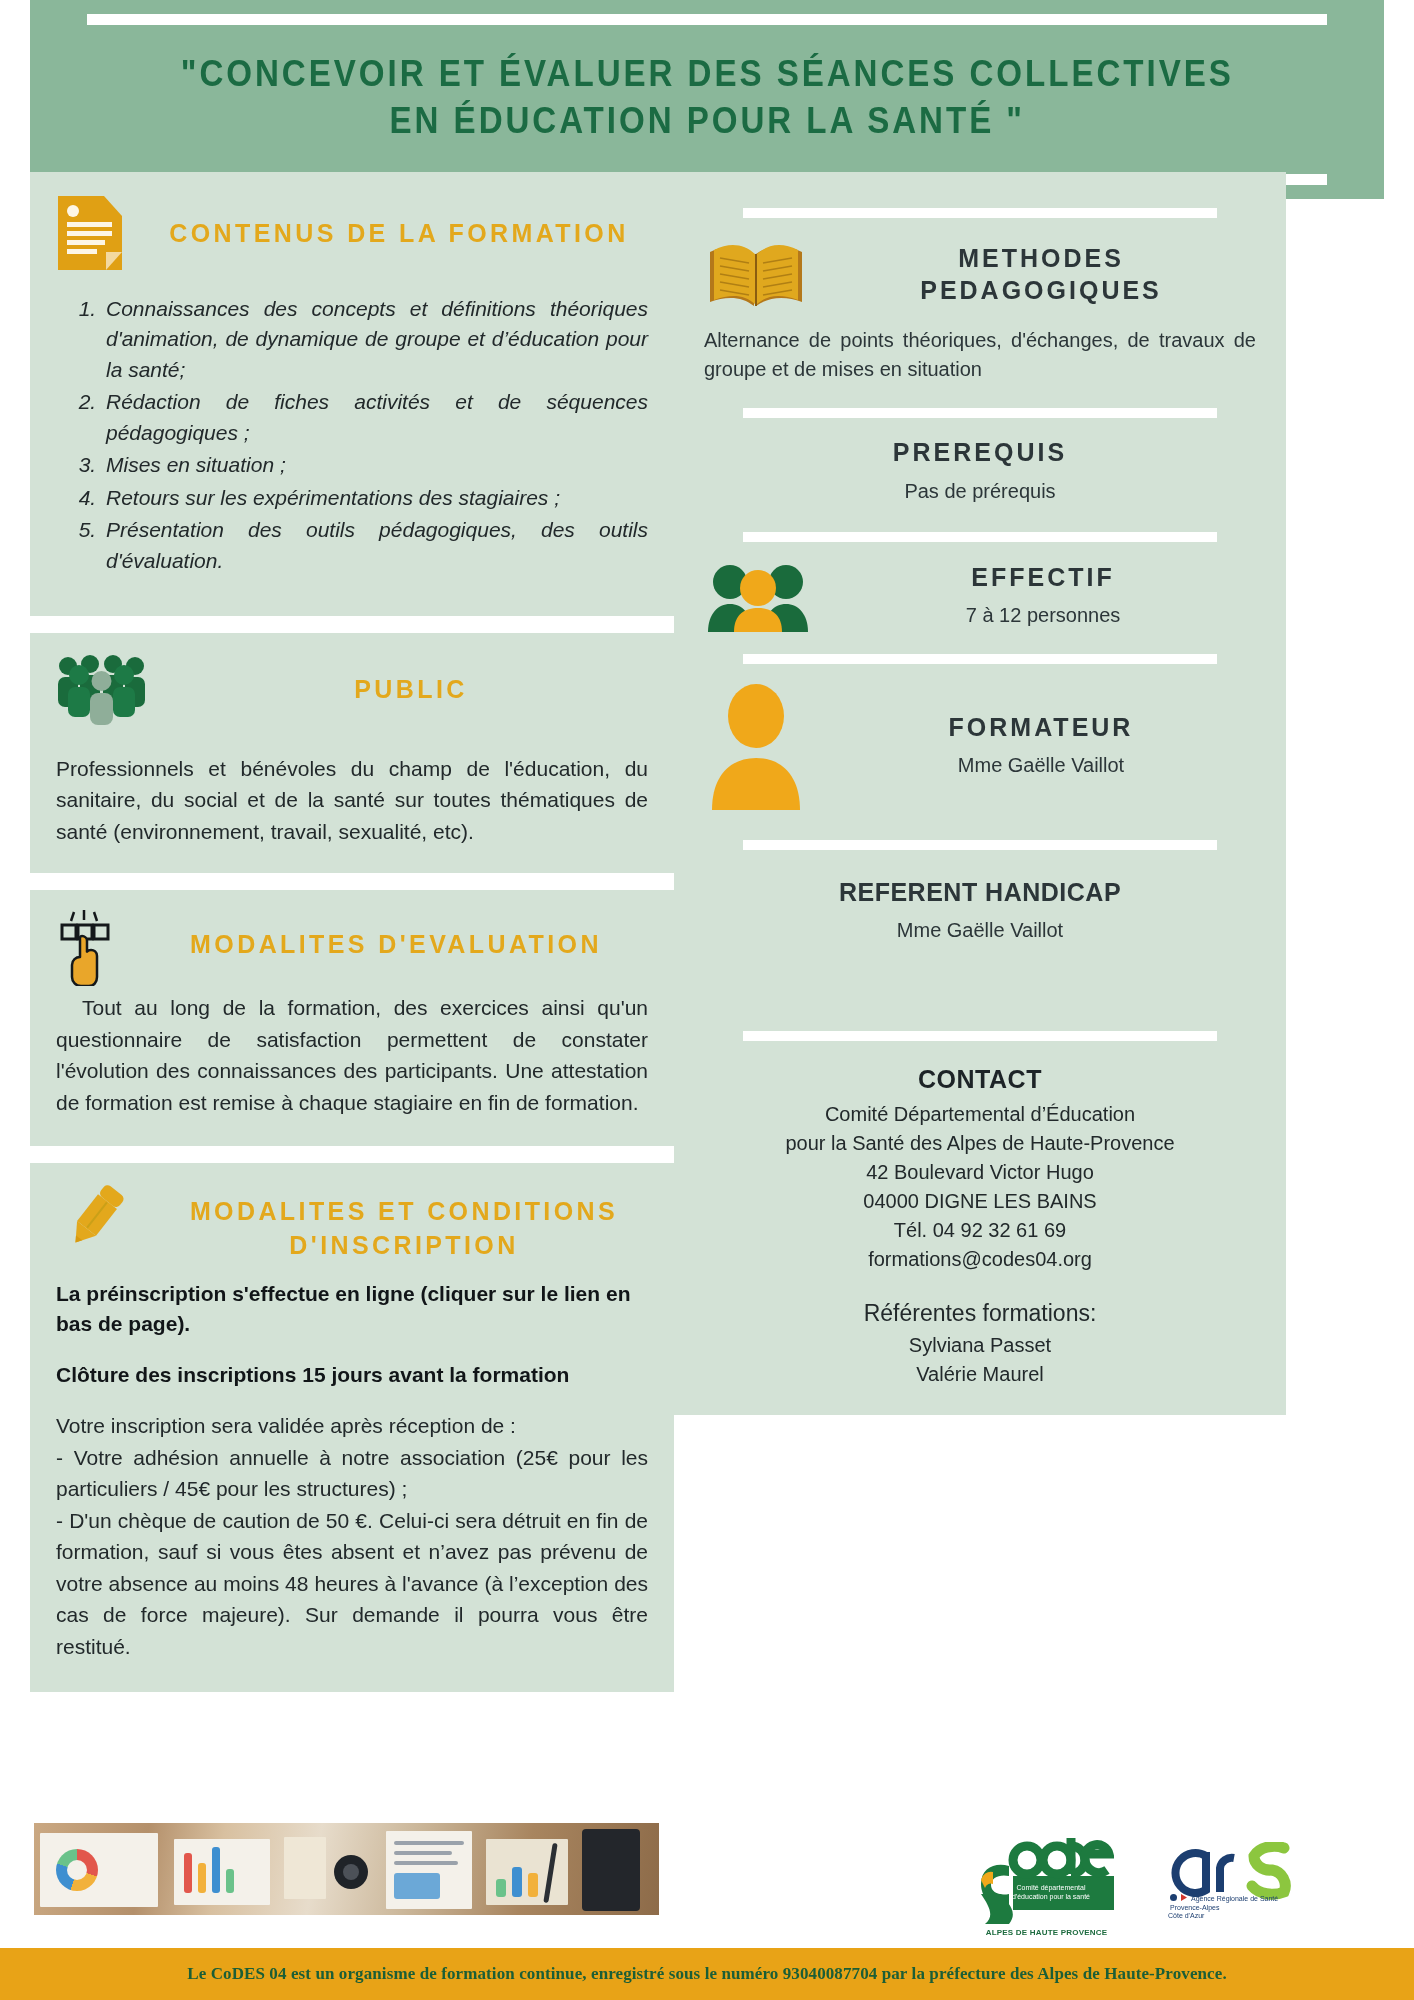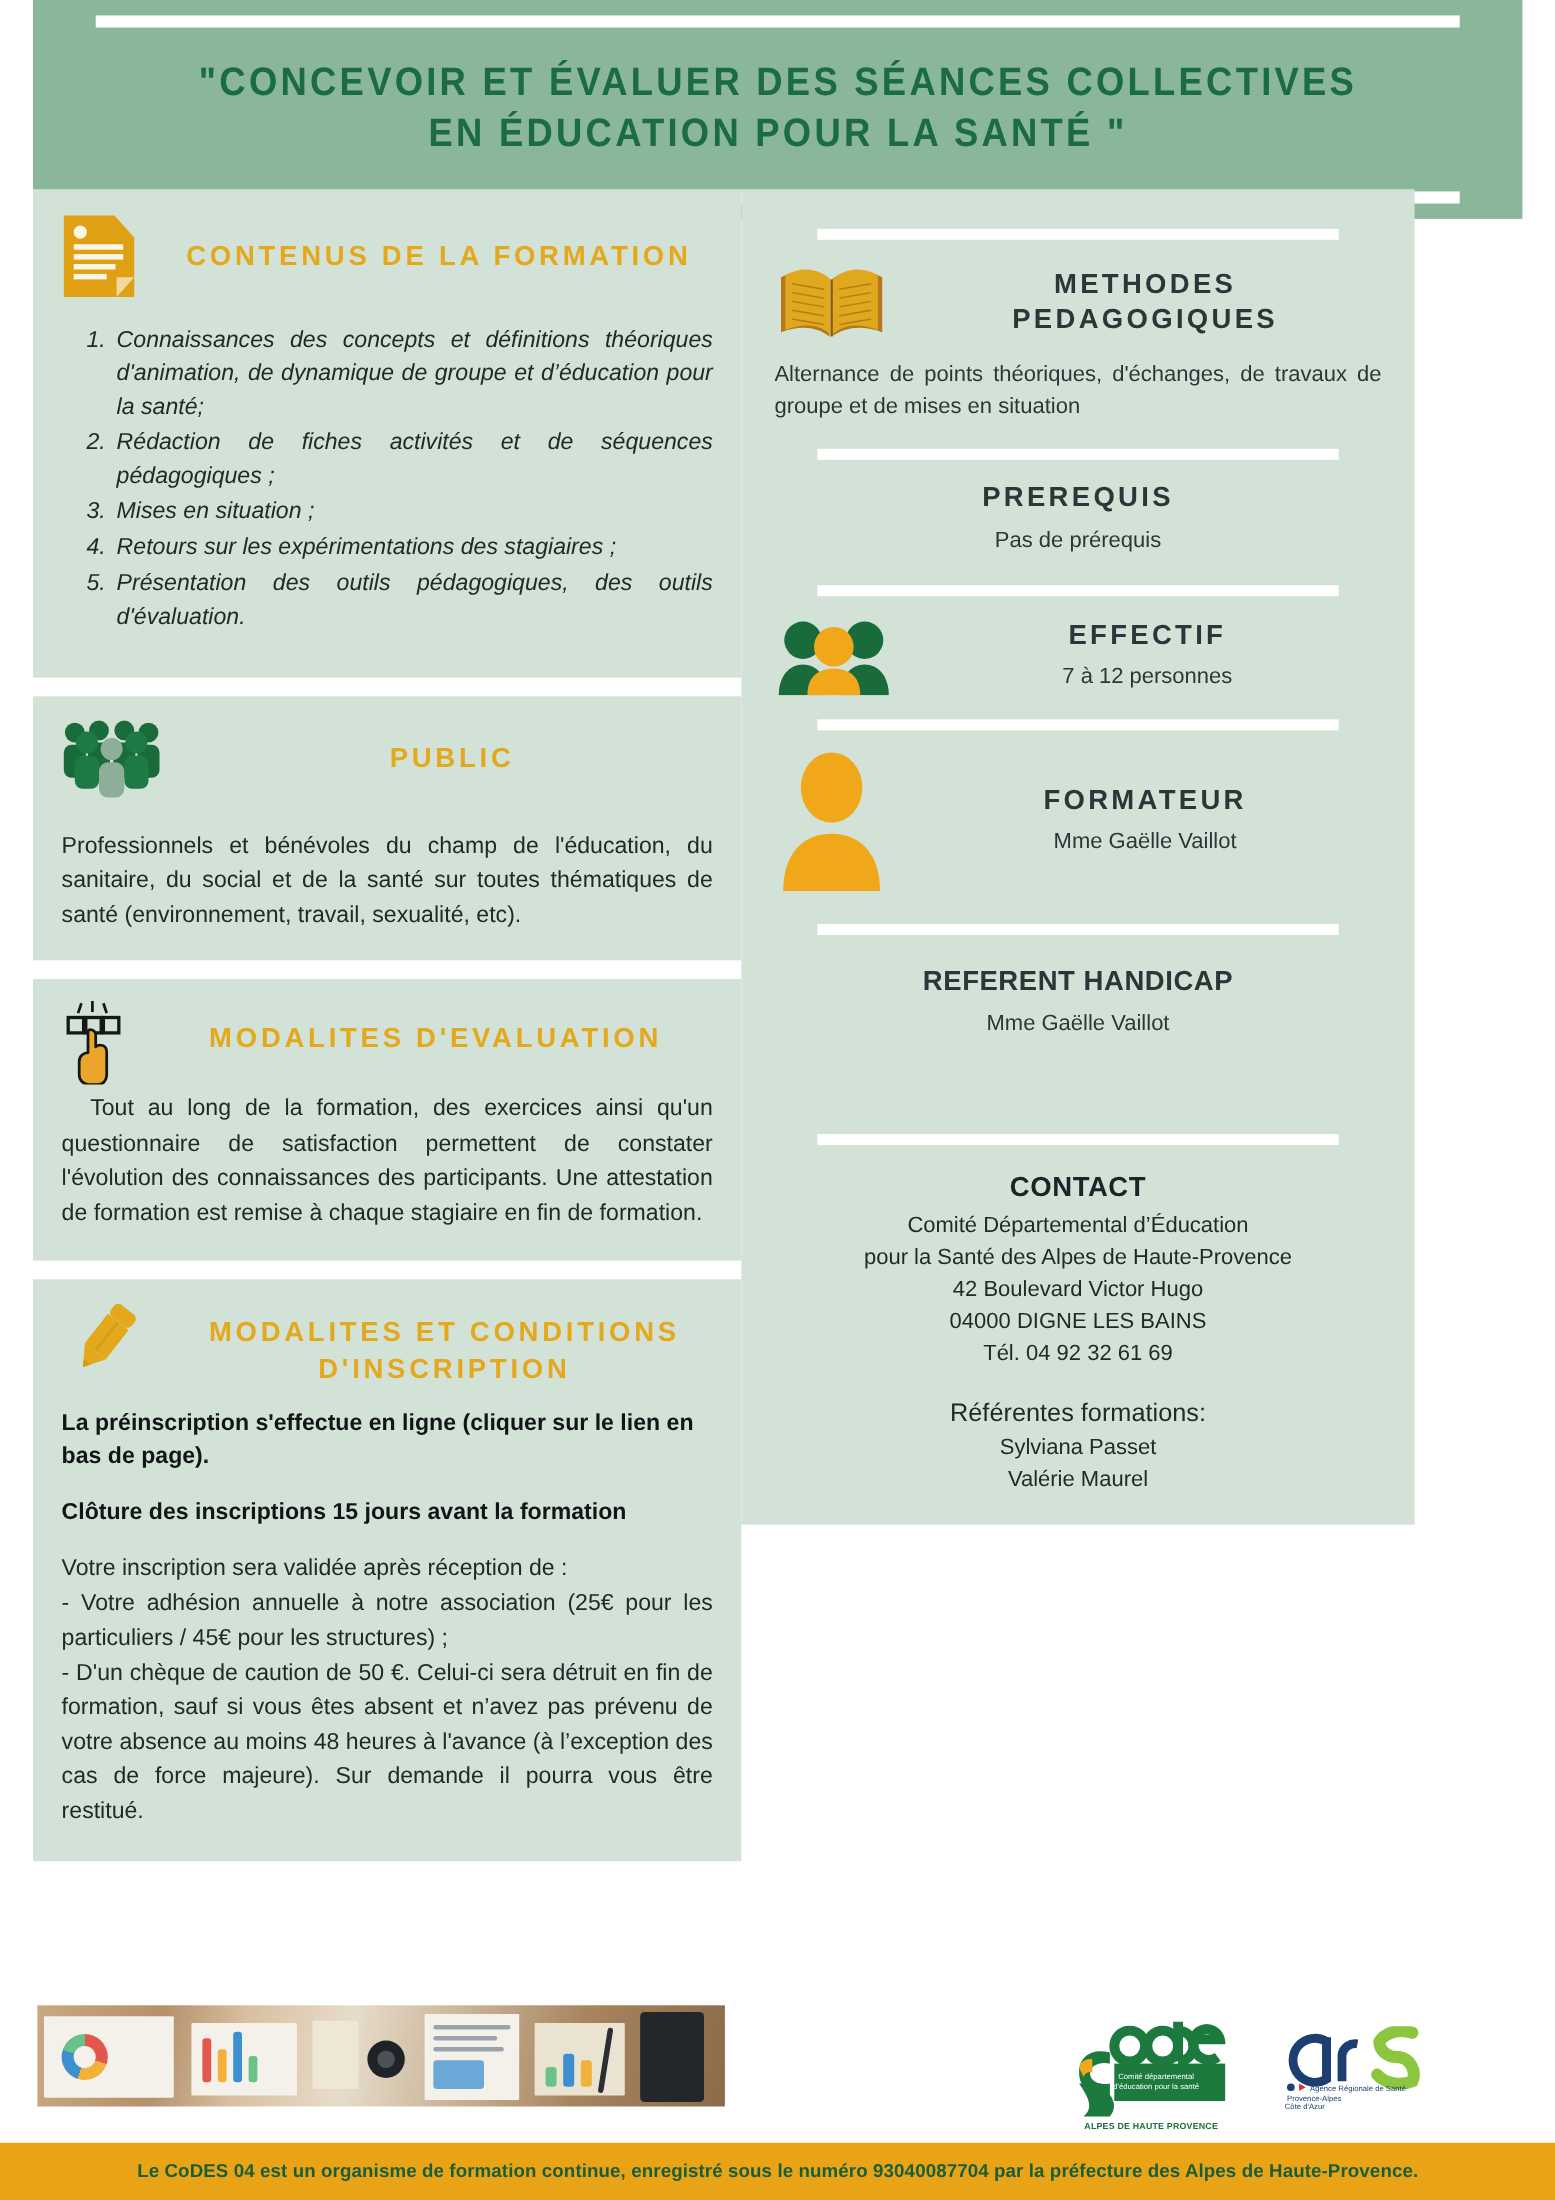--- a/index.html
+++ b/index.html
@@ -223,20 +223,21 @@
     background: #e8a317;
     display: flex;
     align-items: center;
     justify-content: center;
   }
   .footer-text {
     font-size: 17px;
     font-weight: bold;
     color: #1b5e36;
     letter-spacing: 0.1px;
+    font-family: Liberation Serif, serif;
   }
 
   
   svg { display: block; }
 </style>
 </head>
 <body>
 
 <div class="page">
 
@@ -444,20 +445,21 @@
 
       <div class="rule-white" style="margin-top:86px;"></div>
 
       <div style="margin-top:24px;">
         <div class="contact-title">CONTACT</div>
         <div class="contact-line">Comité Départemental d’Éducation</div>
         <div class="contact-line">pour la Santé des Alpes de Haute-Provence</div>
         <div class="contact-line">42 Boulevard Victor Hugo</div>
         <div class="contact-line">04000 DIGNE LES BAINS</div>
         <div class="contact-line">Tél. 04 92 32 61 69</div>
+        <div class="contact-line">formations@codes04.org</div>
 
         <div class="ref-title">Référentes formations:</div>
         <div class="contact-line">Sylviana Passet</div>
         <div class="contact-line">Valérie Maurel</div>
       </div>
     </div>
   </div>
 
   <div class="photo">
     <div class="sheet" style="left:6px;  top:10px; width:118px; height:74px;"></div>

